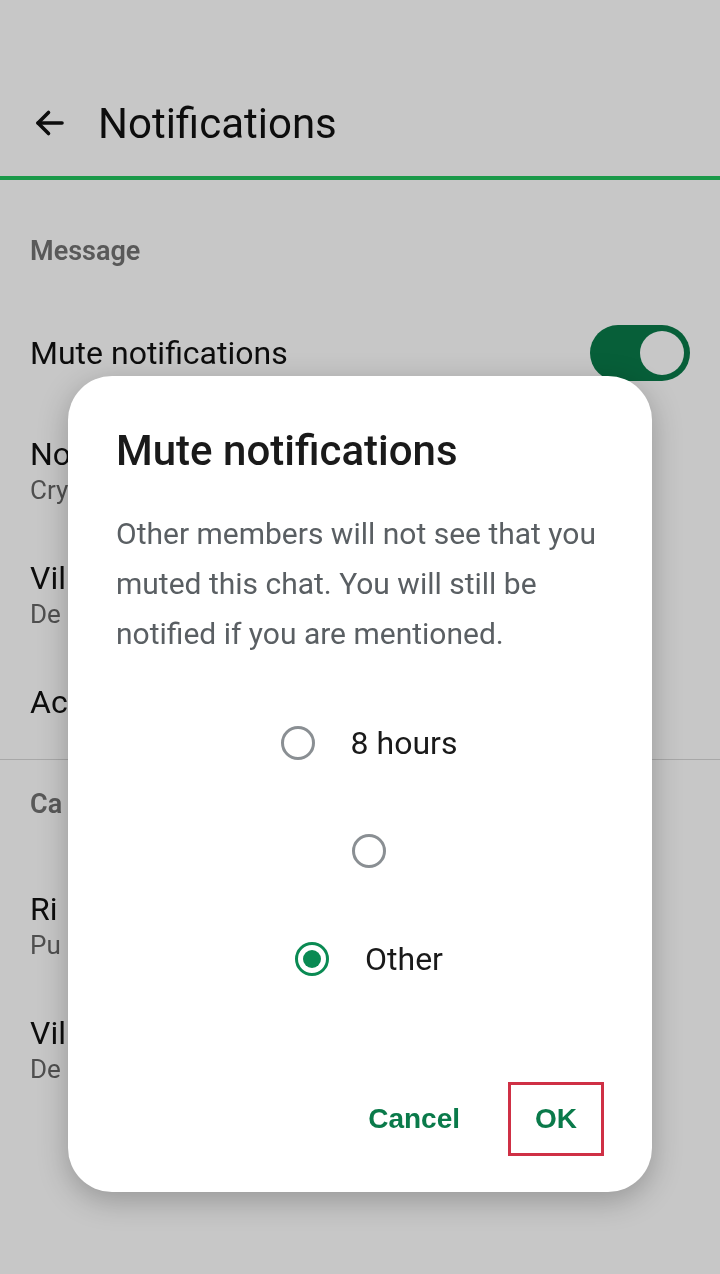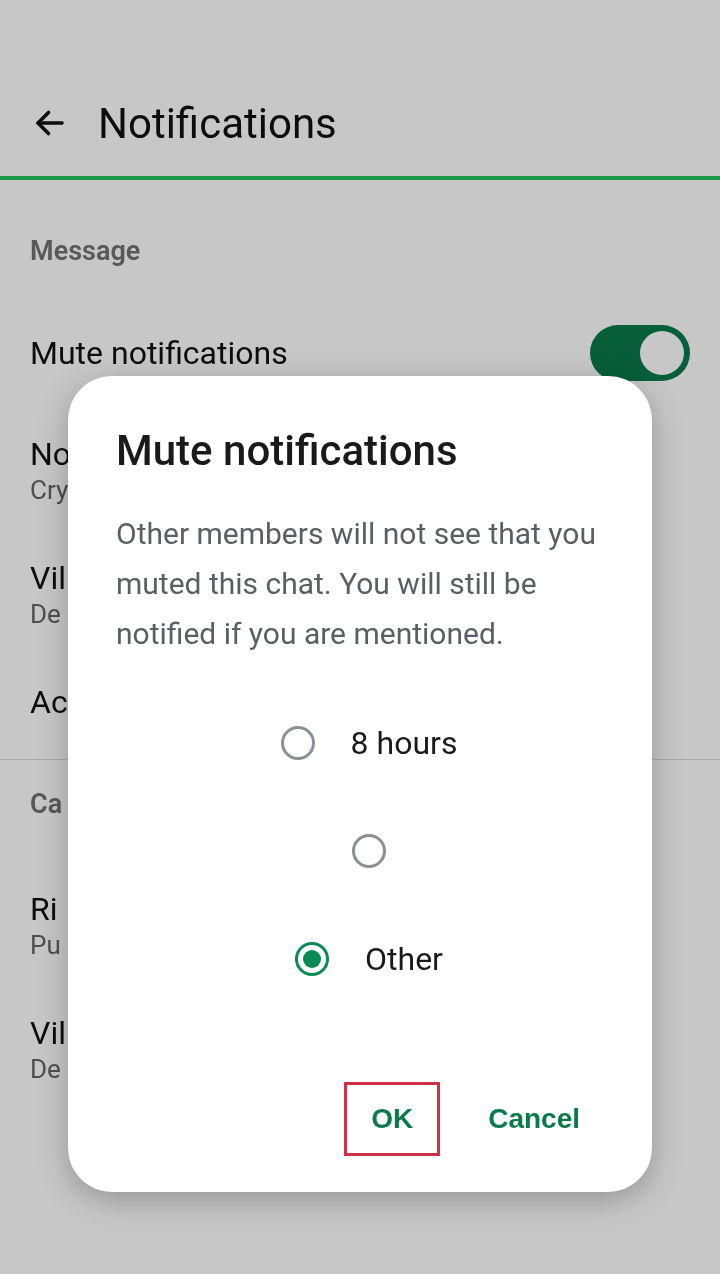--- a/index.html
+++ b/index.html
@@ -202,16 +202,16 @@
     <div class="option">
       <div class="radio"></div>
     </div>
     <div class="option">
       <div class="radio selected"></div>
       <div class="option-label">Other</div>
     </div>
   </div>
 
   <div class="dialog-actions">
+    <button class="dlg-btn">Cancel</button>
     <button class="dlg-btn ok-highlight">OK</button>
-    <button class="dlg-btn">Cancel</button>
   </div>
 </div>
 
 </body></html>

